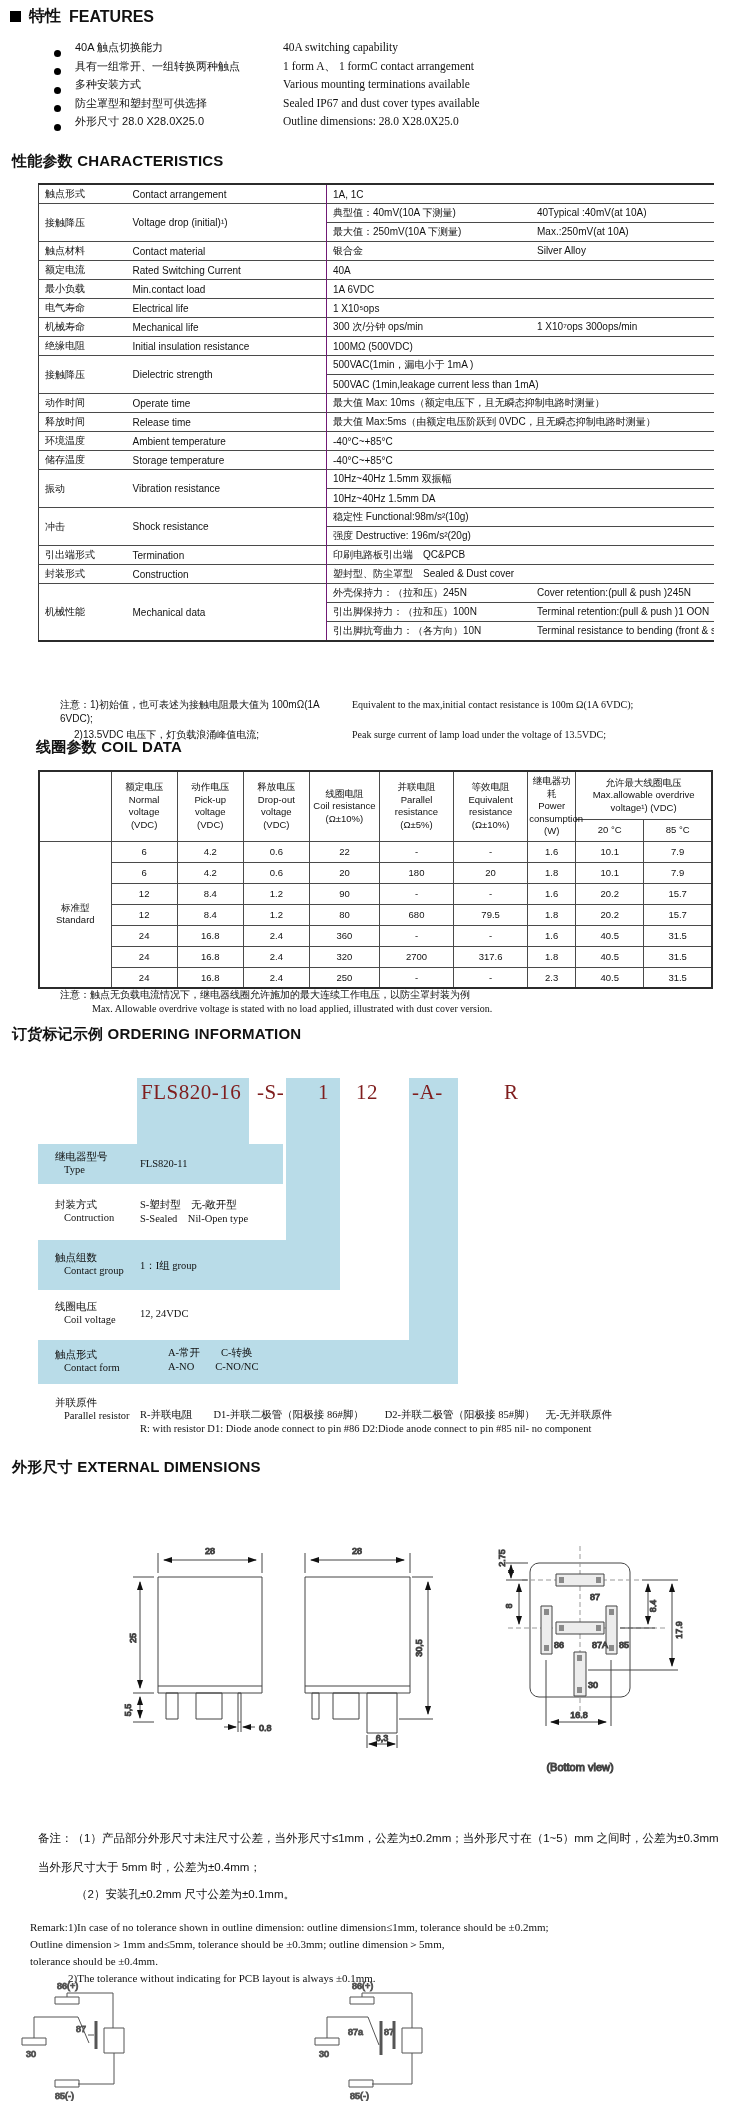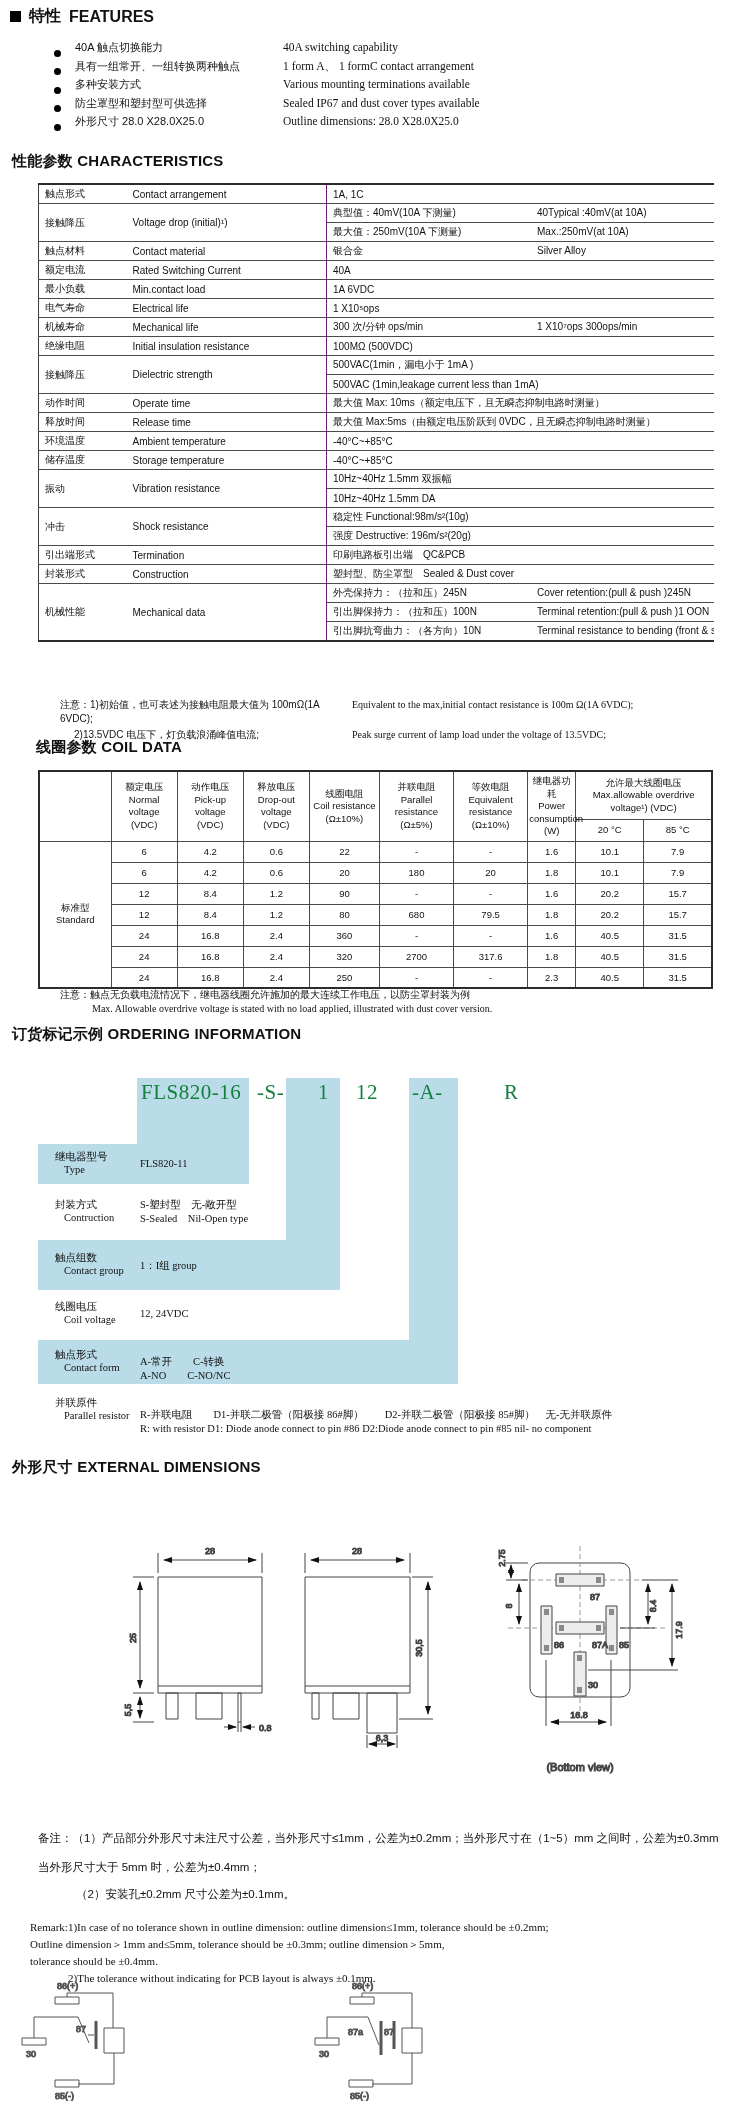--- a/index.html
+++ b/index.html
@@ -34,21 +34,21 @@
   
   .kt { border-collapse:collapse; width:675px; font-size:9.5px; text-align:center; table-layout:fixed;
         border:2px solid #2b2b2b; }
   .kt td { border:1px solid #4a4a4a; padding:1px 2px; vertical-align:middle; }
   .kt .hd { line-height:12.5px; padding:3px 1px; }
   .kt .dr td { height:21px; }
 
   
   .ord { width:747px; height:372px; }
   .blue { background:var(--hl); }
-  .ord-code { font-family:"Liberation Serif", serif; font-size:21px; color:#15803d; letter-spacing:0.5px; }
+  .ord-code { font-family:"Liberation Serif", serif; font-size:21px; color:#7f1d1d; letter-spacing:0.5px; }
   .ord-row { position:absolute; }
   .ord-label { position:absolute; left:17px; top:6px; font-family:"Liberation Serif", serif; font-size:10.5px; line-height:13px; }
   .ord-label .en { padding-left:9px; }
   .ord-val { position:absolute; left:102px; font-family:"Liberation Serif", serif; font-size:10.5px; line-height:14px; white-space:nowrap; }
 
   
   .rm-cn { font-size:11.5px; line-height:21px; }
   .rm-en { font-family:"Liberation Serif", serif; font-size:11px; line-height:17px; }
 
   svg text { font-family:"Liberation Sans", sans-serif; font-size:9px; fill:#222; }
@@ -407,21 +407,21 @@
     <div class="abs blue" style="left:286px; top:0; width:54px; height:212px;"></div>
     <div class="abs blue" style="left:409px; top:0; width:49px; height:306px;"></div>
 
     <span class="abs ord-code" style="left:141px; top:2px;">FLS820-16</span>
     <span class="abs ord-code" style="left:257px; top:2px;">-S-</span>
     <span class="abs ord-code" style="left:318px; top:2px;">1</span>
     <span class="abs ord-code" style="left:356px; top:2px;">12</span>
     <span class="abs ord-code" style="left:412px; top:2px;">-A-</span>
     <span class="abs ord-code" style="left:504px; top:2px;">R</span>
 
-    <div class="ord-row blue" style="left:38px; top:66px; width:211px; height:40px;">
+    <div class="ord-row blue" style="left:38px; top:66px; width:245px; height:40px;">
       <div class="ord-label">
           <div>继电器型号</div>
           <div class="en">Type</div>
         </div>
       <div class="ord-val" style="top:13px;">FLS820-11</div>
     </div>
 
     <div class="ord-row" style="left:38px; top:114px; width:660px; height:50px;">
       <div class="ord-label">
           <div>封装方式</div>
@@ -447,21 +447,21 @@
           <div class="en">Coil voltage</div>
         </div>
       <div class="ord-val" style="top:13px;">12, 24VDC</div>
     </div>
 
     <div class="ord-row blue" style="left:38px; top:262px; width:420px; height:44px;">
       <div class="ord-label" style="top:8px;">
           <div>触点形式</div>
           <div class="en">Contact form</div>
         </div>
-      <div class="ord-val" style="top:15px;">
+      <div class="ord-val" style="top:6px;margin-left:28px;">
         <div>A-常开　　C-转换</div>
           <div>A-NO　　C-NO/NC</div>
       </div>
     </div>
 
     <div class="ord-row" style="left:38px; top:312px; width:707px; height:56px;">
       <div class="ord-label">
           <div>并联原件</div>
           <div class="en">Parallel resistor</div>
         </div>

